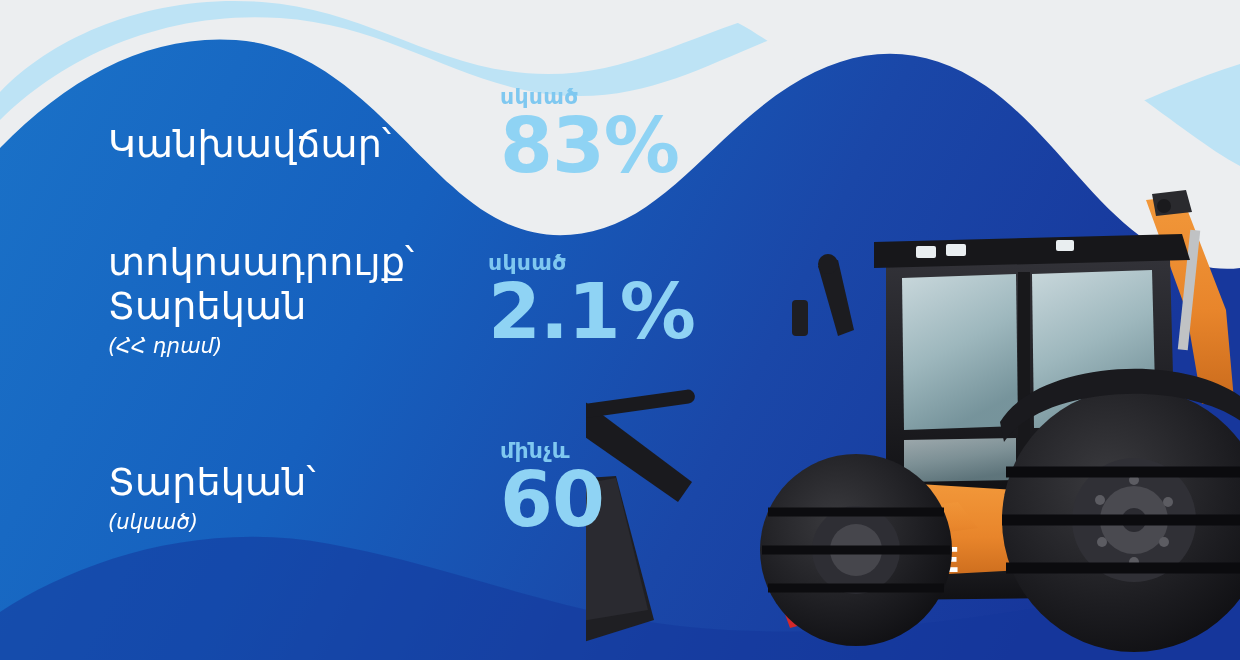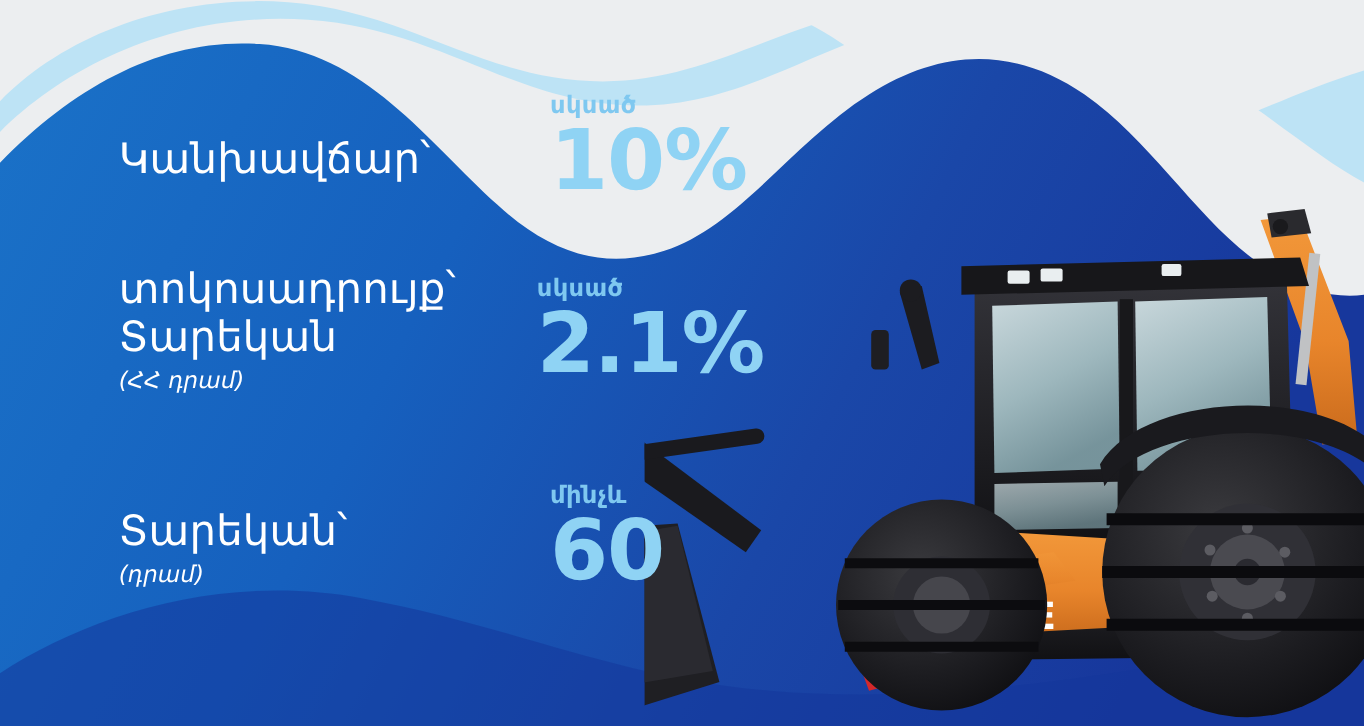--- a/index.html
+++ b/index.html
@@ -247,40 +247,40 @@
   </div>
 
   <div class="content">
 
     <div class="row row-prepay">
       <div class="label-col">
         <div class="label-main">Կանխավճար՝</div>
       </div>
       <div class="value-col">
         <div class="value-cap">սկսած</div>
-        <div class="value-num">10%</div>
+        <div class="value-num">83%</div>
       </div>
     </div>
 
     <div class="row row-rate">
       <div class="label-col">
         <div class="label-main">տոկոսադրույք՝</div>
         <div class="label-main">Տարեկան</div>
         <div class="label-sub">(ՀՀ դրամ)</div>
       </div>
       <div class="value-col">
         <div class="value-cap">սկսած</div>
         <div class="value-num">2.1%</div>
       </div>
     </div>
 
     <div class="row row-term">
       <div class="label-col">
         <div class="label-main">Տարեկան՝</div>
-        <div class="label-sub">(դրամ)</div>
+        <div class="label-sub">(սկսած)</div>
       </div>
       <div class="value-col">
         <div class="value-cap">մինչև</div>
         <div class="value-num">60</div>
       </div>
     </div>
 
   </div>
 </div>
 

